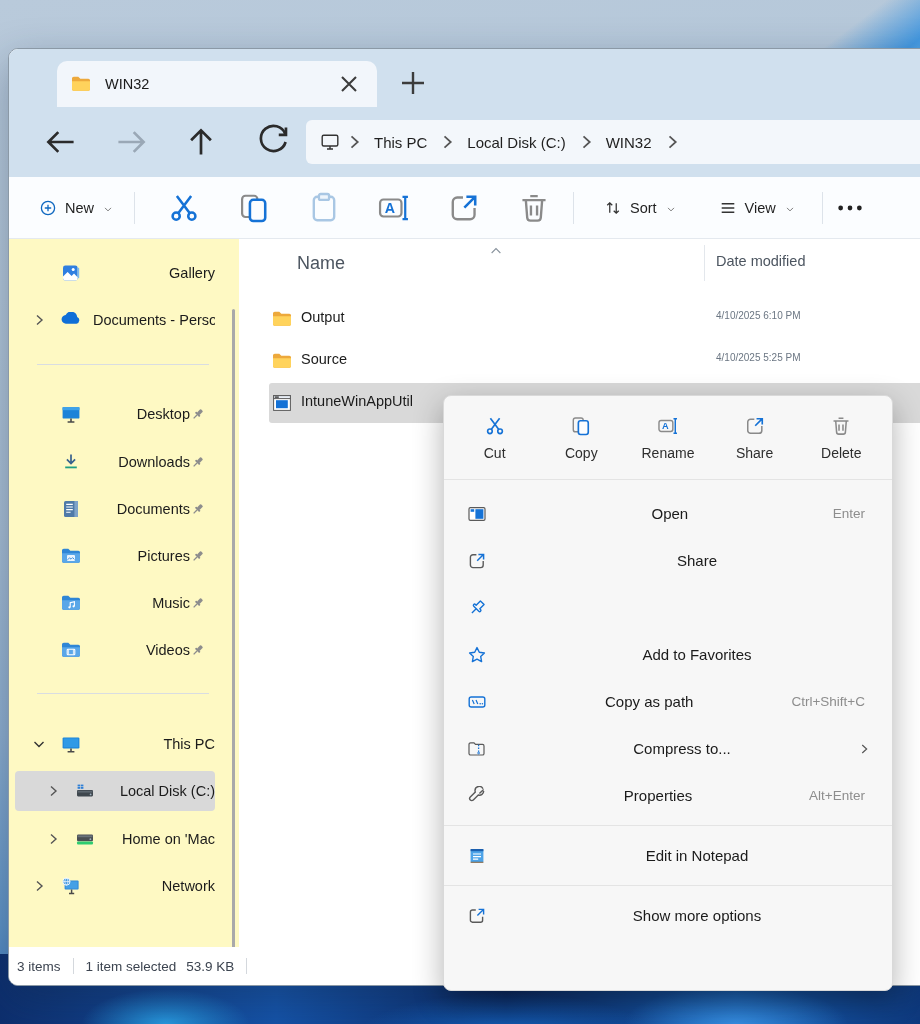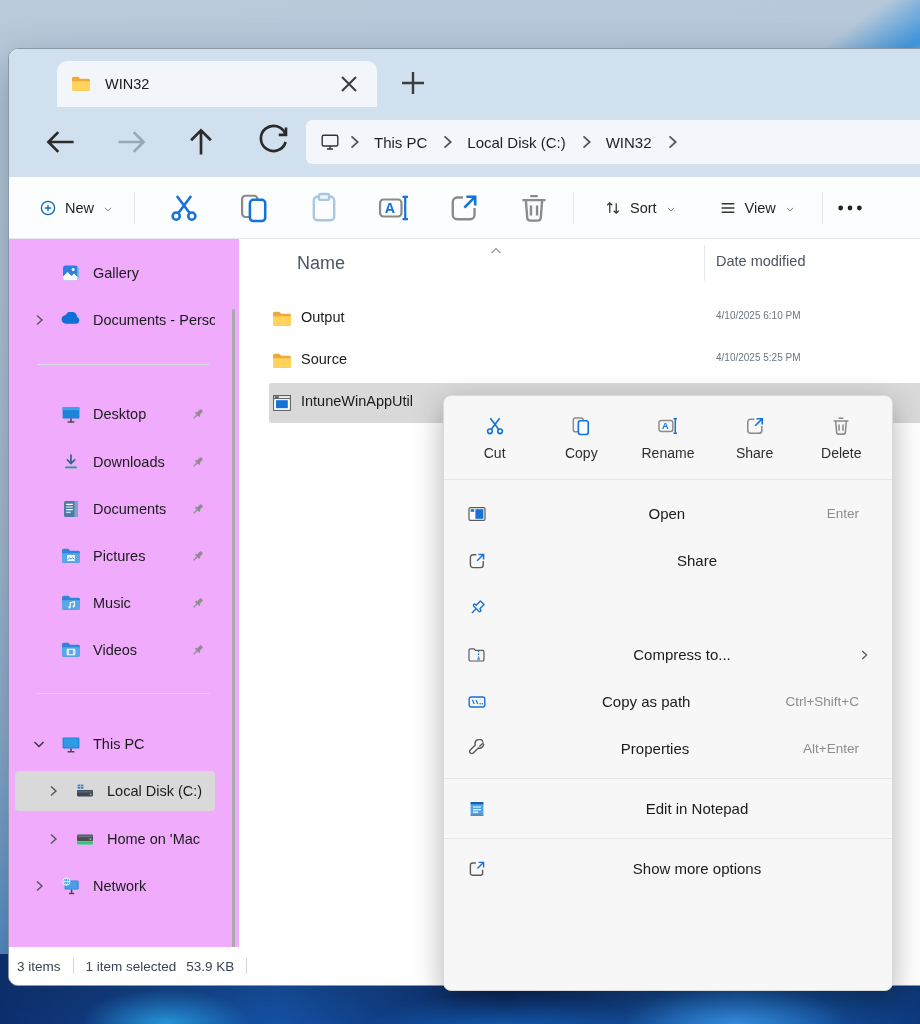--- a/index.html
+++ b/index.html
@@ -48,21 +48,21 @@
     border-bottom:1px solid #e4e9ef; display:flex; align-items:center; }
   .tb-btn { display:flex; align-items:center; gap:8px; height:40px; padding:0 10px; border-radius:6px;
     font-size:14.5px; color:#1f1f1f; }
   .tb-icon { width:34px; height:40px; display:flex; align-items:center; justify-content:center; border-radius:6px; }
   .tb-sep { width:1px; height:32px; background:#dde3ea; margin:0 10px; }
   .chev-small { width:12px; height:12px; }
 
   .main { position:absolute; left:0; top:190px; right:0; bottom:38px; background:#fff; }
 
   
-  .sidebar { position:absolute; left:0; top:0; width:230px; bottom:0; background:#f0abfc; }
+  .sidebar { position:absolute; left:0; top:0; width:230px; bottom:0; background:#fef9c3;text-align:right; }
   .side-row { position:absolute; left:6px; width:200px; height:40px; display:flex; align-items:center;
     border-radius:4px; }
   .side-row.selected { background:#d9d9d9; }
   .side-chev { width:16px; height:16px; margin-left:16px; flex:none; }
   .side-chev.empty { visibility:hidden; }
   .side-icon { width:20px; height:20px; margin-left:14px; flex:none; }
   .side-label { font-size:14.5px; color:#1b1b1b; margin-left:12px; flex:1; white-space:nowrap; overflow:hidden; }
   .side-pin { width:15px; height:15px; margin-right:10px; flex:none; }
   .side-div { position:absolute; left:28px; width:172px; height:1px; background:#d9dde2; }
   .side-scroll { position:absolute; right:4px; top:70px; width:3px; height:645px; background:#a9a9a9; border-radius:2px; }
@@ -94,21 +94,21 @@
     align-items:center; padding:0 6px; }
   .cm-qbtn { width:84px; height:72px; display:flex; flex-direction:column; align-items:center;
     justify-content:center; gap:8px; border-radius:6px; }
   .cm-qbtn .qicon { width:22px; height:22px; }
   .cm-qbtn .qlabel { font-size:14px; color:#2e2e2e; }
   .cm-items { padding-top:10px; }
   .cm-item { height:47px; margin:0 5px; border-radius:4px; display:flex; align-items:center;text-align:center; }
   .cm-item.highlight { background:#eaeaea; }
   .cm-item .micon { width:20px; height:20px; margin-left:18px; flex:none; }
   .cm-item .mlabel { font-size:15px; color:#1b1b1b; margin-left:20px; flex:1; }
-  .cm-item .mshort { font-size:13.5px; color:#8d8d8d; margin-right:28px; }
+  .cm-item .mshort { font-size:13.5px; color:#8d8d8d; margin-right:22px; }
   .cm-item .msub { width:14px; height:14px; margin-right:16px; }
   .cm-div { height:1px; background:#e4e4e4; margin:6px 0; }
 </style>
 </head>
 <body>
 
 <div class="bg-ribbon-tr"></div>
 <div class="bg-bloom-bottom"></div>
 
 <div class="window">
@@ -560,41 +560,47 @@
       </div>
       <div class="cm-item ">
       <span class="micon"><svg viewBox="0 0 20 20" fill="none" stroke="#1572d6" stroke-width="1.4" stroke-linejoin="round">
             <g transform="rotate(45 10 10)">
               <path d="M7.4 2.6h5.2v6h1a1.2 1.2 0 0 1 0 2.4H6.4a1.2 1.2 0 0 1 0-2.4h1z"></path>
               <path d="M10 11.2v6"></path>
             </g>
           </svg></span>
       </div>
       <div class="cm-item ">
-      <span class="micon"><svg viewBox="0 0 20 20" fill="none">
-            <path d="M2 5.4A1.6 1.6 0 0 1 3.6 3.8H7l1.5 1.6h7A1.6 1.6 0 0 1 17 7v7.4a1.6 1.6 0 0 1-1.6 1.6H3.6A1.6 1.6 0 0 1 2 14.4z" stroke="#5a5a5a" stroke-width="1.2"></path>
-            <path d="M11.6 5.8v1.4M11.6 8.6v1.4M11.6 11.4v1.4" stroke="#1572d6" stroke-width="1.3"></path>
-            <circle cx="11.6" cy="14" r=".9" stroke="#1572d6" stroke-width=".9"></circle>
-          </svg></span>
-      <span class="mlabel">Compress to...</span>
-      <span class="msub"><svg viewBox="0 0 16 16" fill="none" stroke="#555" stroke-width="1.4">
-            <path d="M6 3.5L11 8l-5 4.5"></path>
-          </svg></span>
+      <span class="micon"><svg viewBox="0 0 20 20" fill="none" stroke="#1572d6" stroke-width="1.4" stroke-linejoin="round">
+            <path d="M10 2.6l2.3 4.7 5.1.7-3.7 3.5.9 5.1L10 14.2l-4.6 2.4.9-5.1L2.6 8l5.1-.7z"></path>
+          </svg></span>
+      <span class="mlabel">Add to Favorites</span>
       </div>
       <div class="cm-item ">
       <span class="micon"><svg viewBox="0 0 20 20" fill="none">
             <rect x="2.2" y="5" width="15.6" height="10" rx="2" stroke="#1572d6" stroke-width="1.4"></rect>
             <path d="M5.4 8l1.8 4M9 8l1.8 4" stroke="#1572d6" stroke-width="1.2"></path>
             <circle cx="13.2" cy="11.8" r=".8" fill="#1572d6"></circle>
             <circle cx="15.4" cy="11.8" r=".8" fill="#1572d6"></circle>
           </svg></span>
       <span class="mlabel">Copy as path</span>
       <span class="mshort">Ctrl+Shift+C</span>
       </div>
       <div class="cm-item ">
+      <span class="micon"><svg viewBox="0 0 20 20" fill="none">
+            <path d="M2 5.4A1.6 1.6 0 0 1 3.6 3.8H7l1.5 1.6h7A1.6 1.6 0 0 1 17 7v7.4a1.6 1.6 0 0 1-1.6 1.6H3.6A1.6 1.6 0 0 1 2 14.4z" stroke="#5a5a5a" stroke-width="1.2"></path>
+            <path d="M11.6 5.8v1.4M11.6 8.6v1.4M11.6 11.4v1.4" stroke="#1572d6" stroke-width="1.3"></path>
+            <circle cx="11.6" cy="14" r=".9" stroke="#1572d6" stroke-width=".9"></circle>
+          </svg></span>
+      <span class="mlabel">Compress to...</span>
+      <span class="msub"><svg viewBox="0 0 16 16" fill="none" stroke="#555" stroke-width="1.4">
+            <path d="M6 3.5L11 8l-5 4.5"></path>
+          </svg></span>
+      </div>
+      <div class="cm-item ">
       <span class="micon"><svg viewBox="0 0 20 20" fill="none" stroke="#5a5a5a" stroke-width="1.4">
             <path d="M12.4 7.6L16.6 3.4M16 2.8a4.2 4.2 0 0 0-8 1.6 4 4 0 0 0 .3 1.6l-5 5a2.1 2.1 0 0 0 3 3l5-5a4.2 4.2 0 0 0 5.4-4"></path>
           </svg></span>
       <span class="mlabel">Properties</span>
       <span class="mshort">Alt+Enter</span>
       </div>
       <div class="cm-div"></div>
       <div class="cm-item ">
       <span class="micon"><svg viewBox="0 0 20 20">
             <rect x="3.6" y="3" width="12.8" height="13.6" rx="1" fill="#4da3e8"></rect>

